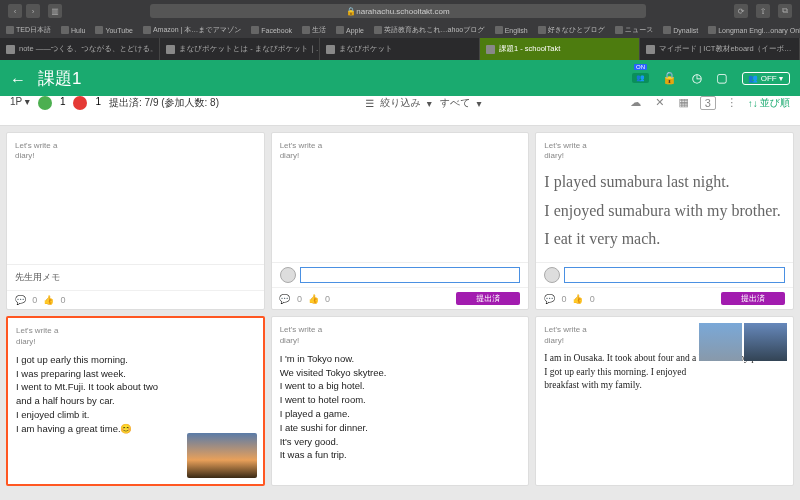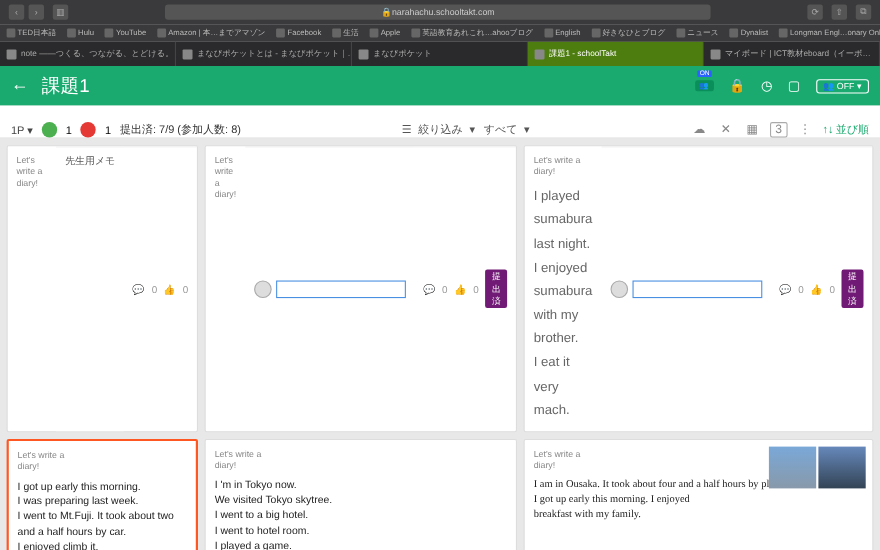--- a/index.html
+++ b/index.html
@@ -15,42 +15,42 @@
   .tab{flex:1;display:flex;align-items:center;gap:4px;padding:0 6px;color:#aaa;font-size:7.5px;border-right:1px solid #444;overflow:hidden;white-space:nowrap}
   .tab.active{background:#4d7c0f;color:#fff}
   .tab-ico{width:9px;height:9px;background:#888;border-radius:1px;flex-shrink:0}
   .app-header{background:#1aaa6f;height:36px;display:flex;align-items:center;padding:0 10px;color:#fff}
   .back{font-size:16px;margin-right:12px;cursor:pointer}
   .title{font-size:17px;flex:1}
   .hdr-icons{display:flex;gap:14px;align-items:center;font-size:12px}
   .toggle{background:#0a8f5a;padding:1px 4px;border-radius:2px;font-size:7px;position:relative}
   .toggle::before{content:"ON";position:absolute;top:-9px;left:2px;background:#2962ff;color:#fff;font-size:6px;padding:0 2px;border-radius:1px}
   .off-badge{border:1px solid #fff;border-radius:3px;padding:1px 6px;font-size:8px;display:flex;align-items:center;gap:3px}
-  .toolbar{background:#fff;height:30px;display:flex;align-items:flex-end;padding:0 10px;gap:8px;border-bottom:1px solid #ddd}
+  .toolbar{background:#fff;height:30px;display:flex;align-items:flex-start;padding:0 10px;gap:8px;border-bottom:1px solid #ddd}
   .pg{font-size:10px;color:#444}
   .face{width:14px;height:14px;border-radius:50%}
   .face.g{background:#4caf50}.face.r{background:#e53935}
   .status{font-size:10px;color:#333}
   .spacer{flex:1}
   .filter{display:flex;gap:6px;align-items:center;font-size:10px;color:#555}
   .tb-ico{width:16px;height:14px;color:#888;font-size:11px;text-align:center}
   .sort{color:#1aaa6f;font-size:10px;display:flex;align-items:center;gap:2px}
   .grid{display:grid;grid-template-columns:repeat(3,1fr);gap:6px;padding:6px;background:#e8e8e8}
-  .card{background:#fff;border:1px solid #ddd;border-radius:2px;display:flex;flex-direction:row;min-height:170px}
+  .card{background:#fff;border:1px solid #ddd;border-radius:2px;display:flex;flex-direction:column;min-height:170px}
   .card.sel{border:2px solid #ff5722}
   .card-body{flex:1;padding:8px;font-size:9px;color:#333;position:relative}
   .prompt{color:#888;font-size:8px;margin-bottom:6px;line-height:1.3}
   .diary{font-size:9.5px;line-height:1.45;color:#222}
-  .hand{font-family:Liberation Sans, sans-serif;color:#666;font-size:12px;line-height:1.8}
+  .hand{font-family:Liberation Serif, serif;color:#666;font-size:16px;line-height:1.8}
   .memo{background:#fff;padding:6px 8px;font-size:9px;color:#555;border-top:1px solid #eee}
   .inp-row{display:flex;align-items:center;gap:4px;padding:4px 8px;border-top:1px solid #eee}
   .avatar{width:16px;height:16px;border-radius:50%;background:#ddd;border:1px solid #aaa}
   .inp{flex:1;border:1px solid #4a90e2;height:16px;font-size:8px;padding:0 3px}
   .card-foot{display:flex;align-items:center;gap:6px;padding:4px 8px;border-top:1px solid #f0f0f0;font-size:9px;color:#999}
-  .badge{background:#701a75;color:#fff;padding:1px 6px;border-radius:2px;font-size:8px;margin-left:auto}
+  .badge{background:#a21caf;color:#fff;padding:1px 20px;border-radius:2px;font-size:8px;margin-left:auto}
   .thumb{position:absolute;right:6px;width:70px;height:45px;background:linear-gradient(#5a7ba8,#e8a05a 60%,#3a2a15);border-radius:2px}
   .thumb.mid{bottom:6px}
   .thumb2{position:absolute;right:6px;top:6px;width:88px;height:38px;display:flex;gap:2px}
   .t2a{flex:1;background:linear-gradient(#7aa8d8,#8899aa)}
   .t2b{flex:1;background:linear-gradient(#6688bb,#334455)}
 </style>
 </head>
 <body>
 
 <div class="browser-top">

